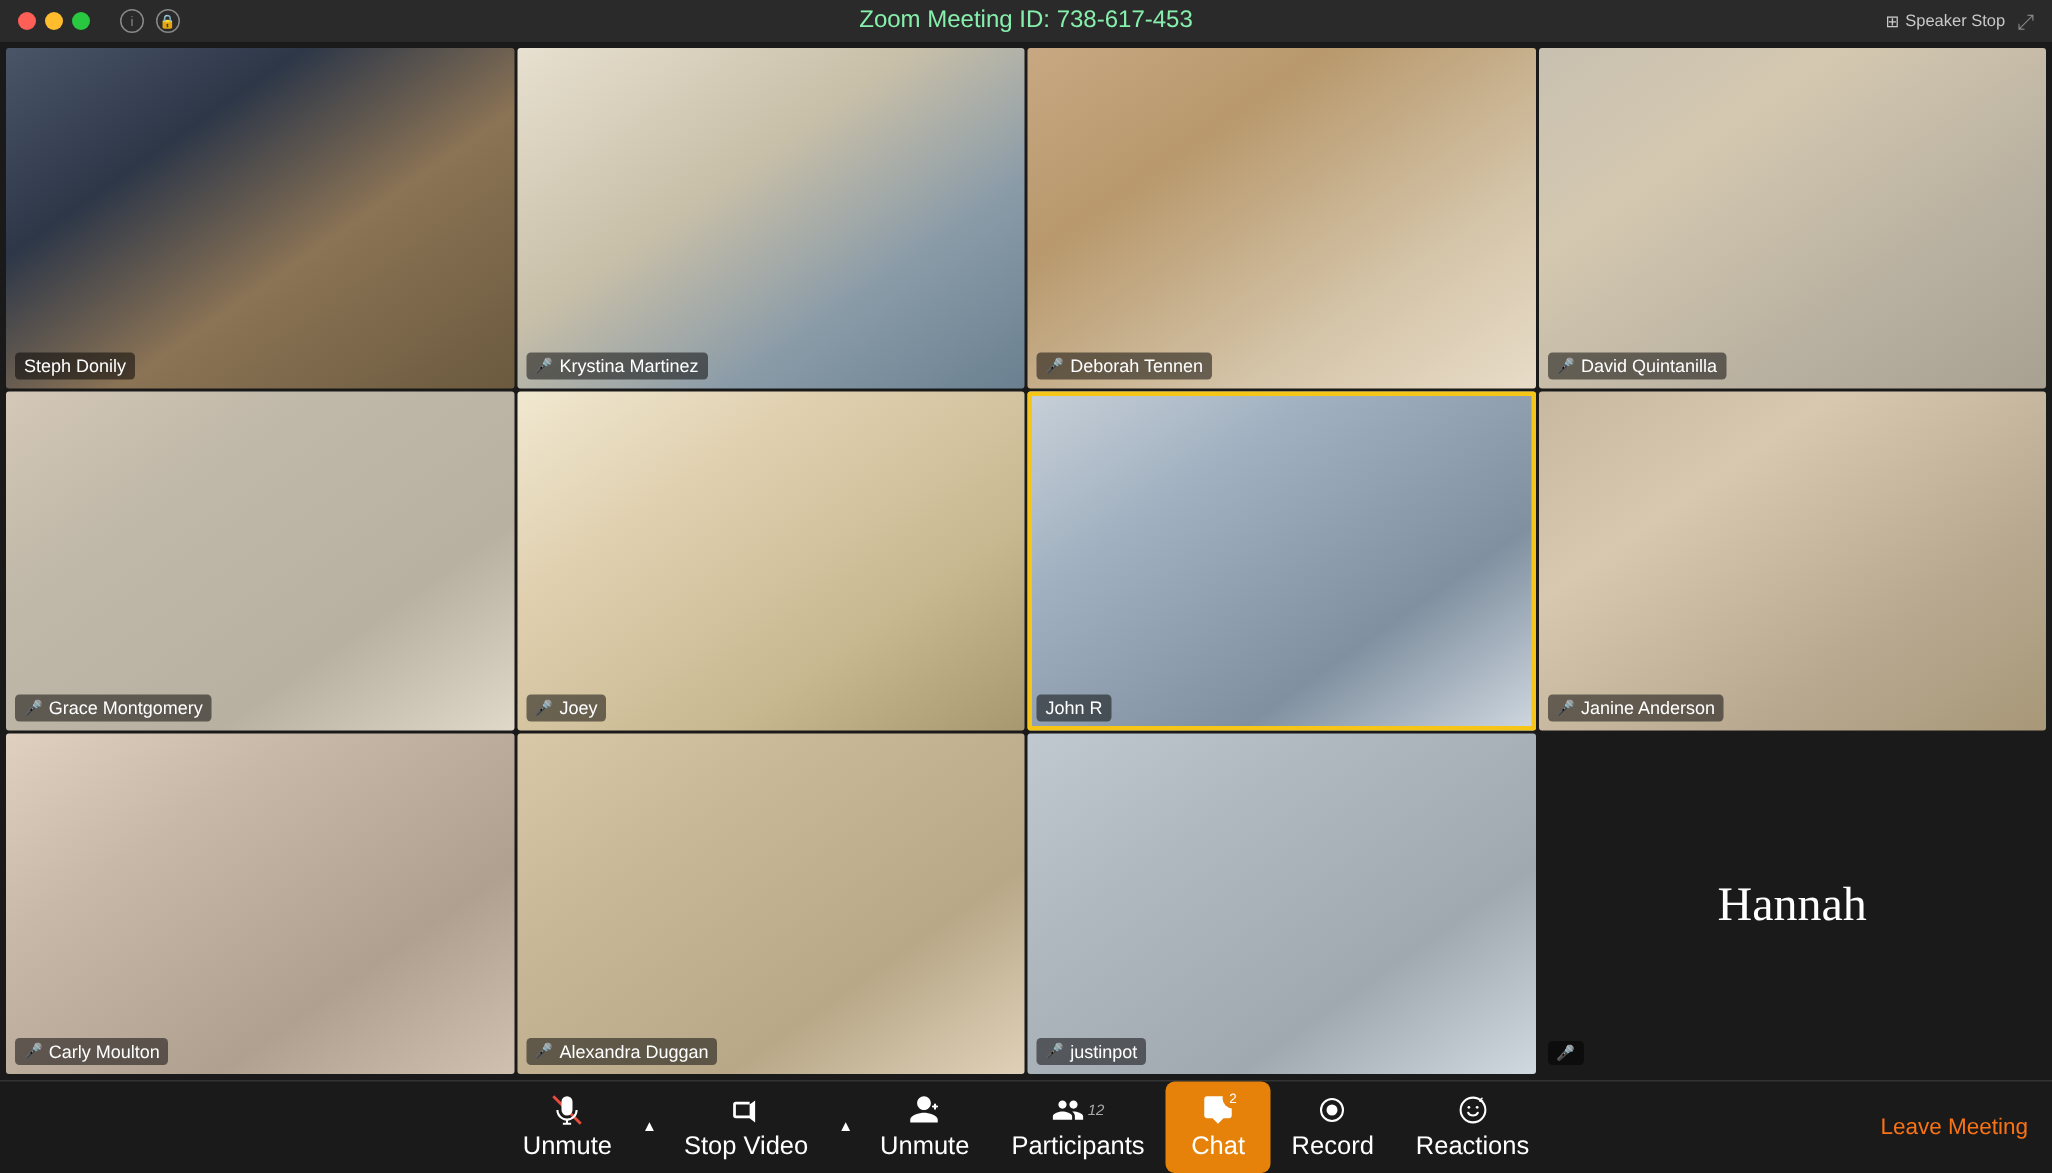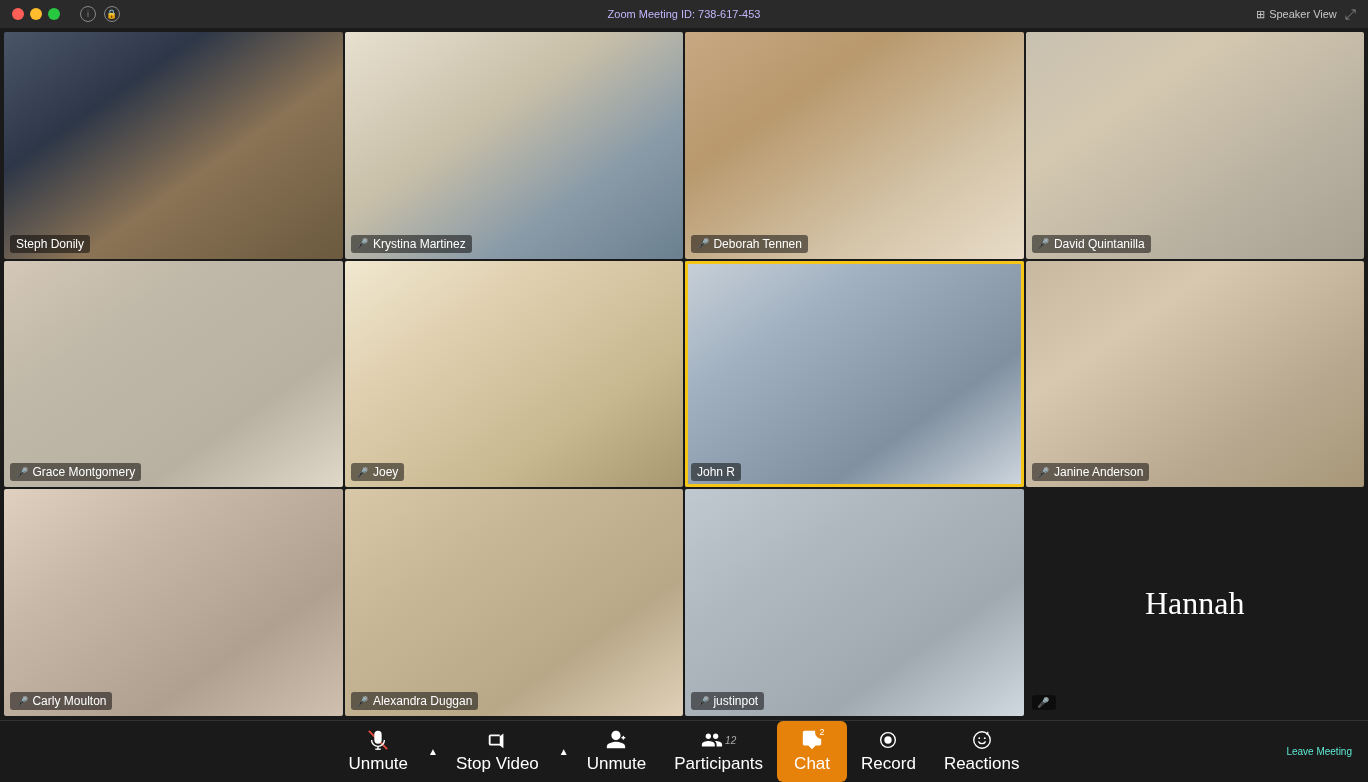--- a/index.html
+++ b/index.html
@@ -31,22 +31,22 @@
     }
     .traffic-light {
       width: 12px;
       height: 12px;
       border-radius: 50%;
     }
     .tl-red { background: #ff5f57; }
     .tl-yellow { background: #ffbd2e; }
     .tl-green { background: #28c840; }
     .title-text {
-      color: #c4b5fd;
-      font-size: 11px;
+      color: #86efac;
+      font-size: 16px;
     }
     .top-right-controls {
       position: absolute;
       right: 12px;
       display: flex;
       align-items: center;
       gap: 8px;
     }
     .speaker-view-btn {
       color: #c8c8c8;
@@ -201,22 +201,22 @@
 
     .toolbar-label {
       color: white;
       font-size: 17px;
       text-align: center;
     }
 
     .leave-btn {
       position: absolute;
       right: 16px;
-      color: #5eead4;
-      font-size: 10px;
+      color: #f97316;
+      font-size: 15px;
       font-weight: 500;
       cursor: pointer;
     }
 
     .badge {
       position: absolute;
       top: -4px;
       right: -6px;
       background: #e6820a;
       color: white;
@@ -267,21 +267,21 @@
     <div class="traffic-light tl-green"></div>
   </div>
   <div class="top-left-icons">
     <div class="icon-circle">i</div>
     <div class="icon-circle">🔒</div>
   </div>
   <span class="title-text">Zoom Meeting ID: 738-617-453</span>
   <div class="top-right-controls">
     <div class="speaker-view-btn">
       <span>⊞</span>
-      <span>Speaker View</span>
+      <span>Speaker Stop</span>
     </div>
     <span style="color:#888;font-size:14px;">⤢</span>
   </div>
 </div>
 
 <div class="video-grid">
 
   <div class="video-cell bg-steph">
     <div class="participant-name">
       <span>Steph Donily</span>

